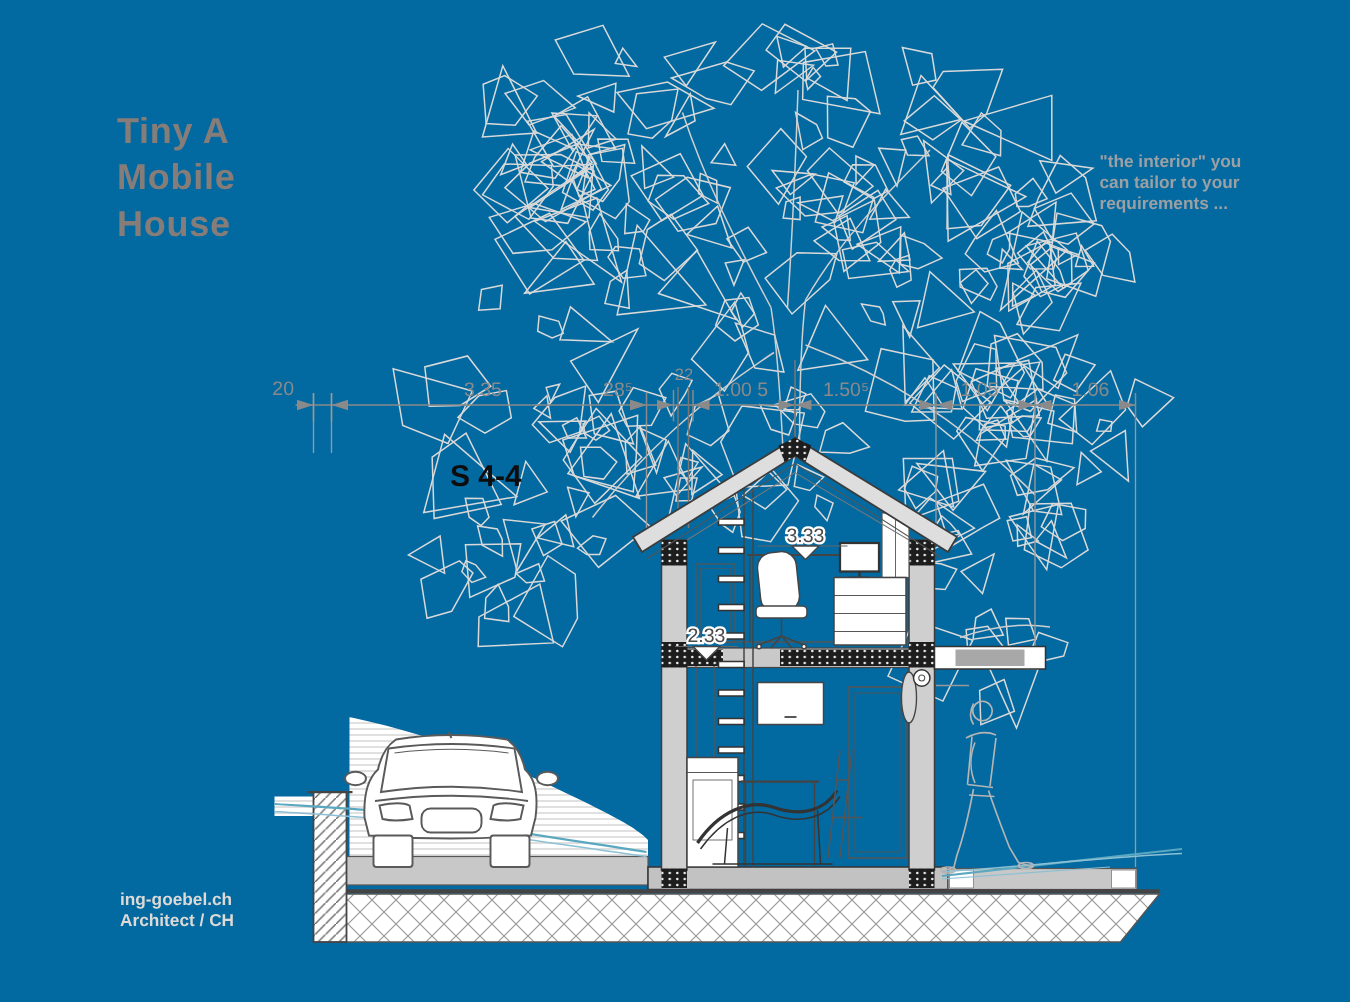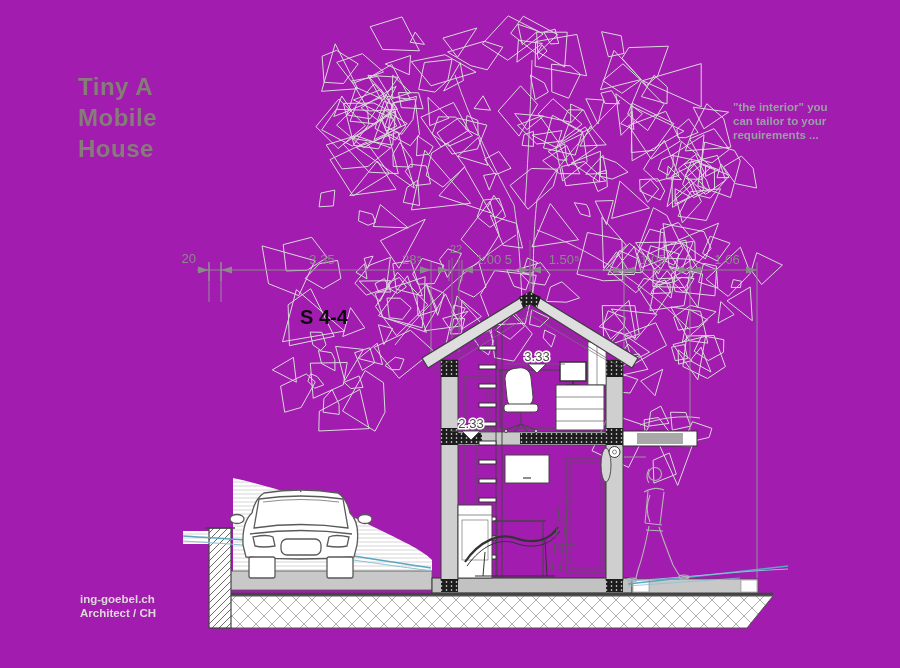--- a/index.html
+++ b/index.html
@@ -1,20 +1,20 @@
 <!DOCTYPE html>
 <html style="--title: #867d79; --tagline: #9aa0a4; --sketch: #d9d9d9; --dim: #8a8a8a; --blue: #5aa7c0; --wm: #dcdad7; --ink: #3c3c3c;"><head>
 <meta charset="utf-8">
 <style>
   :root{
     --title:#867d79; --tagline:#9aa0a4; --sketch:#d9d9d9; --dim:#8a8a8a;
     --blue:#5aa7c0; --blue2:#8cc0d4; --wm:#dcdad7; --ink:#3c3c3c;
   }
   html,body{margin:0;padding:0;background:#fff;}
-  .stage{position:relative;width:900px;height:668px;background:#a21caf;overflow:hidden;
+  .stage{position:relative;width:900px;height:668px;background:#0369a1;overflow:hidden;
          font-family:"Liberation Sans",sans-serif;}
   svg text{font-family:"Liberation Sans",sans-serif;}
   .tp{fill:none;stroke:var(--sketch);stroke-width:1;}
   .branch{fill:none;stroke:#cfcfcf;stroke-width:1;}
   .dimtxt{font-size:13px;fill:var(--dim);}
   .dimtxt-s{font-size:11px;fill:var(--dim);}
   .intdim{font-size:13px;fill:#4a4a4a;paint-order:stroke;stroke:#fff;stroke-width:3px;}
   .line-m{stroke:#555;fill:none;}
   .furn{stroke:#444;fill:#fff;}
 </style>

